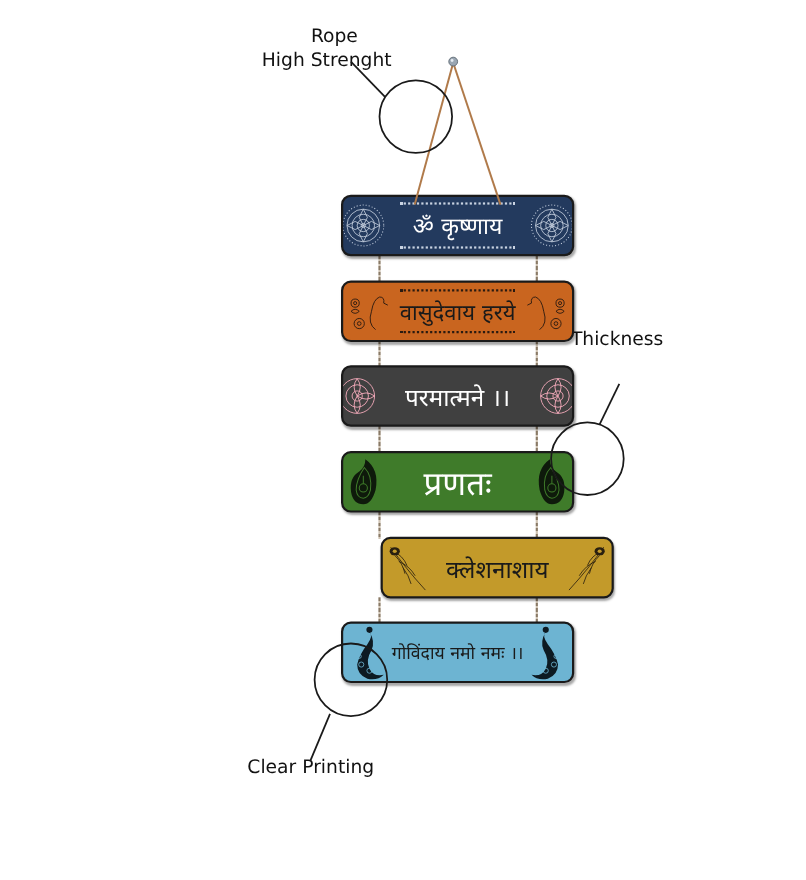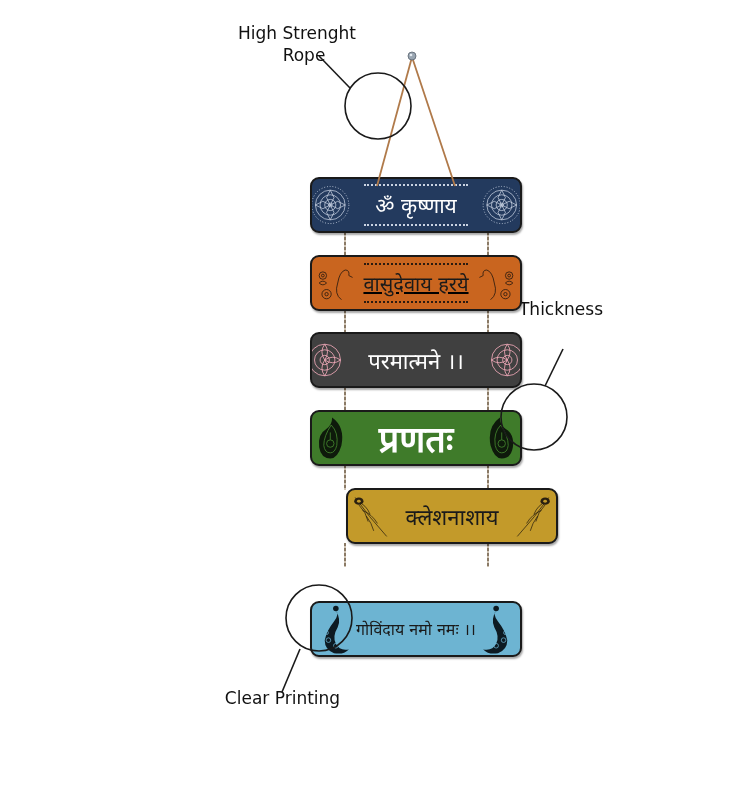--- a/index.html
+++ b/index.html
@@ -11,22 +11,22 @@
   .deco.l { left:0; }
   .deco.r { right:0; }
   .dots { position:absolute; left:52px; right:52px; height:0; border-top:2px dotted; z-index:1; }
   .string { position:absolute; width:2px; background:repeating-linear-gradient(to bottom,#8a7a66 0 3px,#cfc3b3 3px 5px); }
   svg.overlay { position:absolute; left:0; top:0; z-index:5; pointer-events:none; }
 </style>
 </head>
 <body>
 
 <div class="label" style="left:222px; top:22px; width:150px;">
+  <div style="margin-left:14px;">Rope</div>
   <div>High Strenght</div>
-  <div style="margin-left:14px;">Rope</div>
 </div>
 
 <div class="label" style="left:503px; top:298px; width:116px;">
   <div>Thickness</div>
 </div>
 
 <div class="label" style="left:210px; top:687px; width:145px;">
   <div>Clear Printing</div>
 </div>
 
@@ -64,21 +64,21 @@
       </g>
       <g stroke="#c9d3e2" stroke-dasharray="1 2" fill="none">
         <circle cx="26" cy="28" r="20"></circle>
       </g>
     </svg>
   <div class="dots" style="top:5px; border-color:#c9d3e2;"></div>
   <div class="dots" style="bottom:5px; border-color:#c9d3e2;"></div>
   <span class="txt" style="color:#fff; font-size:21px;">ॐ कृष्णाय</span>
 </div>
 
-<div class="plaque" style="top:255px; background:#c9651f;text-decoration:underline;">
+<div class="plaque" style="top:255px; background:#c9651f;">
   <svg class="deco l" viewBox="0 0 44 56">
       <g fill="none" stroke="#2a1a10" stroke-width="0.9">
         <circle cx="10" cy="20" r="4"></circle>
         <circle cx="10" cy="20" r="1.5"></circle>
         <circle cx="14" cy="40" r="5"></circle>
         <circle cx="14" cy="40" r="1.8"></circle>
         <path d="M6 28 q4 -4 8 0 q-4 4 -8 0z"></path>
         <path d="M30 46 q-8 -6 -4 -18 q2 -12 8 -14 q5 0 4 6"></path>
         <path d="M38 20 l4 2"></path>
       </g>
@@ -133,21 +133,21 @@
   <svg class="deco r" viewBox="0 0 44 56">
       <g fill="#0e1a0b">
         <path d="M24 6 q-14 10 -10 30 q4 14 12 14 q10 0 12 -12 q2 -14 -8 -20 q-6 -4 -6 -12z"></path>
       </g>
       <g fill="none" stroke="#3f7b2a" stroke-width="1">
         <path d="M25 14 q-8 8 -6 22 q2 8 7 8 q6 0 7 -8 q0 -10 -8 -22z"></path>
         <circle cx="26" cy="34" r="4"></circle>
         <path d="M26 22 v8"></path>
       </g>
     </svg>
-  <span class="txt" style="color:#fff; font-size:36px; font-weight:bold;">प्रणतः</span>
+  <span class="txt" style="color:#fff; font-size:30px; font-weight:normal;">प्रणतः</span>
 </div>
 
 <div class="plaque" style="top:488px; background:#c39a2a;margin-left:36px;">
   <svg class="deco l" viewBox="0 0 44 56">
       <g fill="none" stroke="#2a2010" stroke-width="0.8">
         <path d="M6 8 Q20 28 40 50"></path>
         <path d="M8 12 q10 4 14 14 M10 16 q8 8 10 18 M14 22 q10 4 16 14 M18 28 q6 8 8 16"></path>
       </g>
       <ellipse cx="10" cy="12" rx="5" ry="4" fill="#2a2010"></ellipse>
       <ellipse cx="10" cy="12" rx="2" ry="1.6" fill="#c39a2a"></ellipse>
@@ -156,21 +156,21 @@
       <g fill="none" stroke="#2a2010" stroke-width="0.8">
         <path d="M38 8 Q24 28 4 50"></path>
         <path d="M36 12 q-10 4 -14 14 M34 16 q-8 8 -10 18 M30 22 q-10 4 -16 14 M26 28 q-6 8 -8 16"></path>
       </g>
       <ellipse cx="34" cy="12" rx="5" ry="4" fill="#2a2010"></ellipse>
       <ellipse cx="34" cy="12" rx="2" ry="1.6" fill="#c39a2a"></ellipse>
     </svg>
   <span class="txt" style="color:#1a1a1a; font-size:22px;">क्लेशनाशाय</span>
 </div>
 
-<div class="plaque" style="top:565px; background:#6db4d2;margin-top:36px;">
+<div class="plaque" style="top:565px; background:#6db4d2;">
   <svg class="deco l" viewBox="0 0 44 56">
       <g fill="#0d1a22">
         <circle cx="24" cy="6" r="3"></circle>
         <path d="M24 8 q4 4 -2 12 q-8 10 -10 20 q0 10 10 14 q10 2 16 -4 q-10 2 -14 -6 q-4 -8 2 -18 q4 -8 -2 -18z"></path>
       </g>
       <g fill="none" stroke="#6db4d2" stroke-width="0.8">
         <circle cx="16" cy="40" r="2.5"></circle>
         <circle cx="24" cy="46" r="2.5"></circle>
         <circle cx="14" cy="32" r="2"></circle>
       </g>

